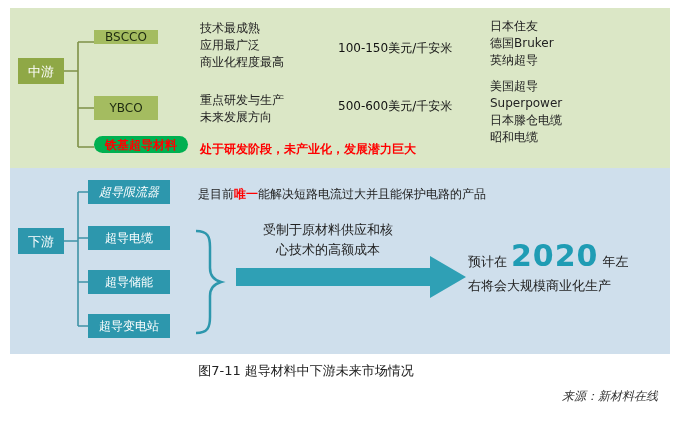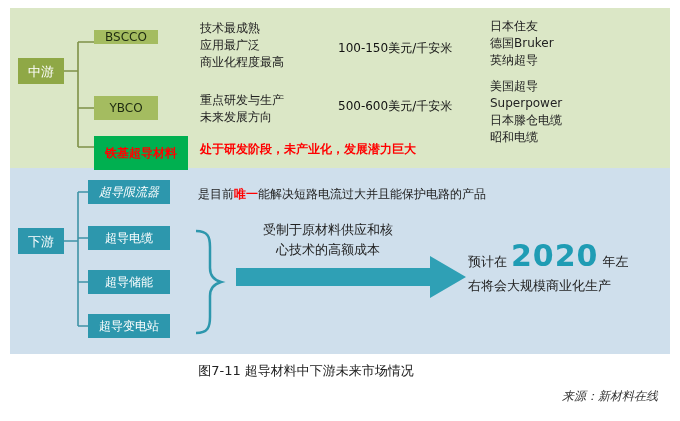--- a/index.html
+++ b/index.html
@@ -11,21 +11,21 @@
   .panel.mid  { left:10px; top:8px;   width:660px; height:160px; background:#dbe7c6; }
   .panel.down { left:10px; top:168px; width:660px; height:186px; background:#cfdfec; }
 
   #connectors { position:absolute; left:0; top:0; width:680px; height:421px; pointer-events:none; }
 
   .node { position:absolute; display:flex; align-items:center; justify-content:center;
           font-size:12px; line-height:1; white-space:nowrap; }
   .node.root-mid  { left:18px; top:58px;  width:46px; height:26px; background:#8fa846; color:#ffffff; font-size:13px; }
   .node.bscco     { left:94px; top:30px;  width:64px; height:14px; background:#a4bc60; color:#1d2a10; }
   .node.ybco      { left:94px; top:96px;  width:64px; height:24px; background:#a4bc60; color:#1d2a10; }
-  .node.iron      { left:94px; top:136px; width:94px; height:34px; background:#00b050; color:#ff0000; font-weight:bold; }
+  .node.iron      { left:94px; top:136px; width:94px; height:17px; background:#00b050; color:#ff0000; font-weight:bold;border-radius:9px; }
   .node.root-down { left:18px; top:228px; width:46px; height:26px; background:#2d97ad; color:#ffffff; font-size:13px; }
   .node.ds        { left:88px; width:82px; height:24px; background:#2d97ad; color:#ffffff; }
   .node.ds1 { top:180px;font-style:italic; } .node.ds2 { top:226px; } .node.ds3 { top:270px; } .node.ds4 { top:314px; }
 
   .txt { position:absolute; font-size:12px; line-height:17px; color:#222222; white-space:nowrap; }
   .desc1 { left:200px; top:20px; }
   .price1 { left:338px; top:40px; color:#111111; }
   .comp1 { left:490px; top:18px; }
   .desc2 { left:200px; top:92px; }
   .price2 { left:338px; top:98px; color:#111111; }

